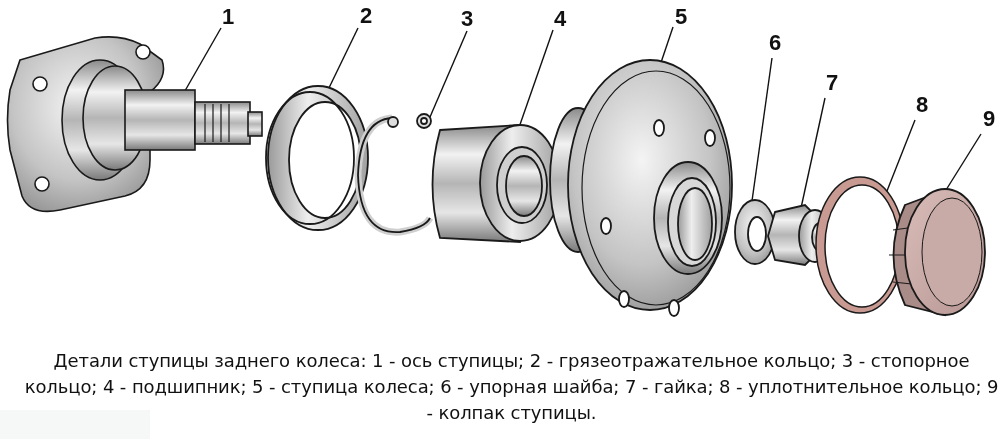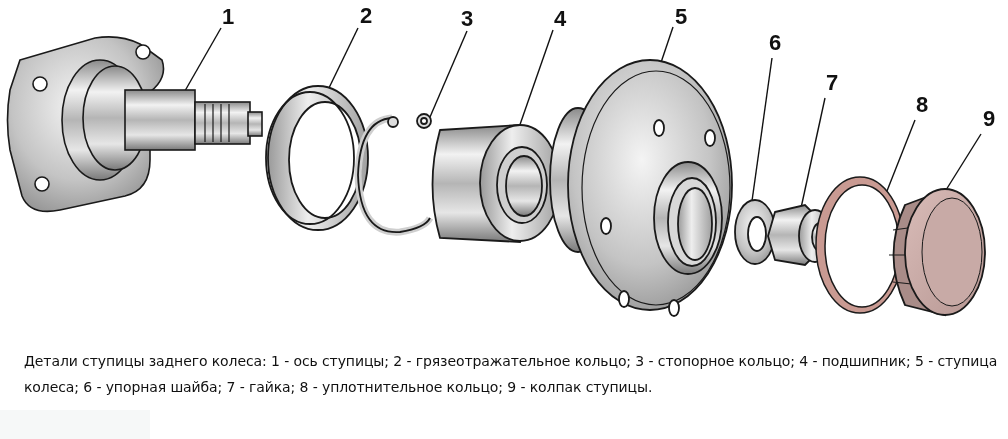--- a/index.html
+++ b/index.html
@@ -1,20 +1,20 @@
 <!DOCTYPE html>
 <html><head>
 <meta charset="utf-8">
 <style>
   html, body { margin: 0; padding: 0; background: #ffffff; }
   body { width: 1008px; height: 439px; position: relative; overflow: hidden; font-family: "Liberation Sans", sans-serif; }
   .stage { position: absolute; left: 0; top: 0; width: 1008px; height: 345px; }
   .stage svg { position: absolute; left: 0; top: 0; }
   .callout-num { position: absolute; font-family: "Liberation Sans", sans-serif; font-weight: bold; font-size: 22px; color: #111; line-height: 1; }
-  .caption { position: absolute; left: 24px; top: 348px; width: 975px; font-family: "DejaVu Sans", sans-serif; font-size: 14px; line-height: 26px; color: #111; letter-spacing: -0.1px; }
+  .caption { position: absolute; left: 24px; top: 348px; width: 975px; font-family: "DejaVu Sans", sans-serif; font-size: 18px; line-height: 26px; color: #111; letter-spacing: -0.1px; text-align: center; }
   .watermark { position: absolute; left: 0; top: 410px; width: 150px; height: 29px; background: rgba(230,236,236,0.35); }
 </style>
 </head>
 <body>
 
 <div class="stage">
   <svg width="1008" height="345" viewBox="0 0 1008 345">
     <defs>
       <linearGradient id="metalV" x1="0" y1="0" x2="0" y2="1">
         <stop offset="0" stop-color="#8a8a8a"></stop>

